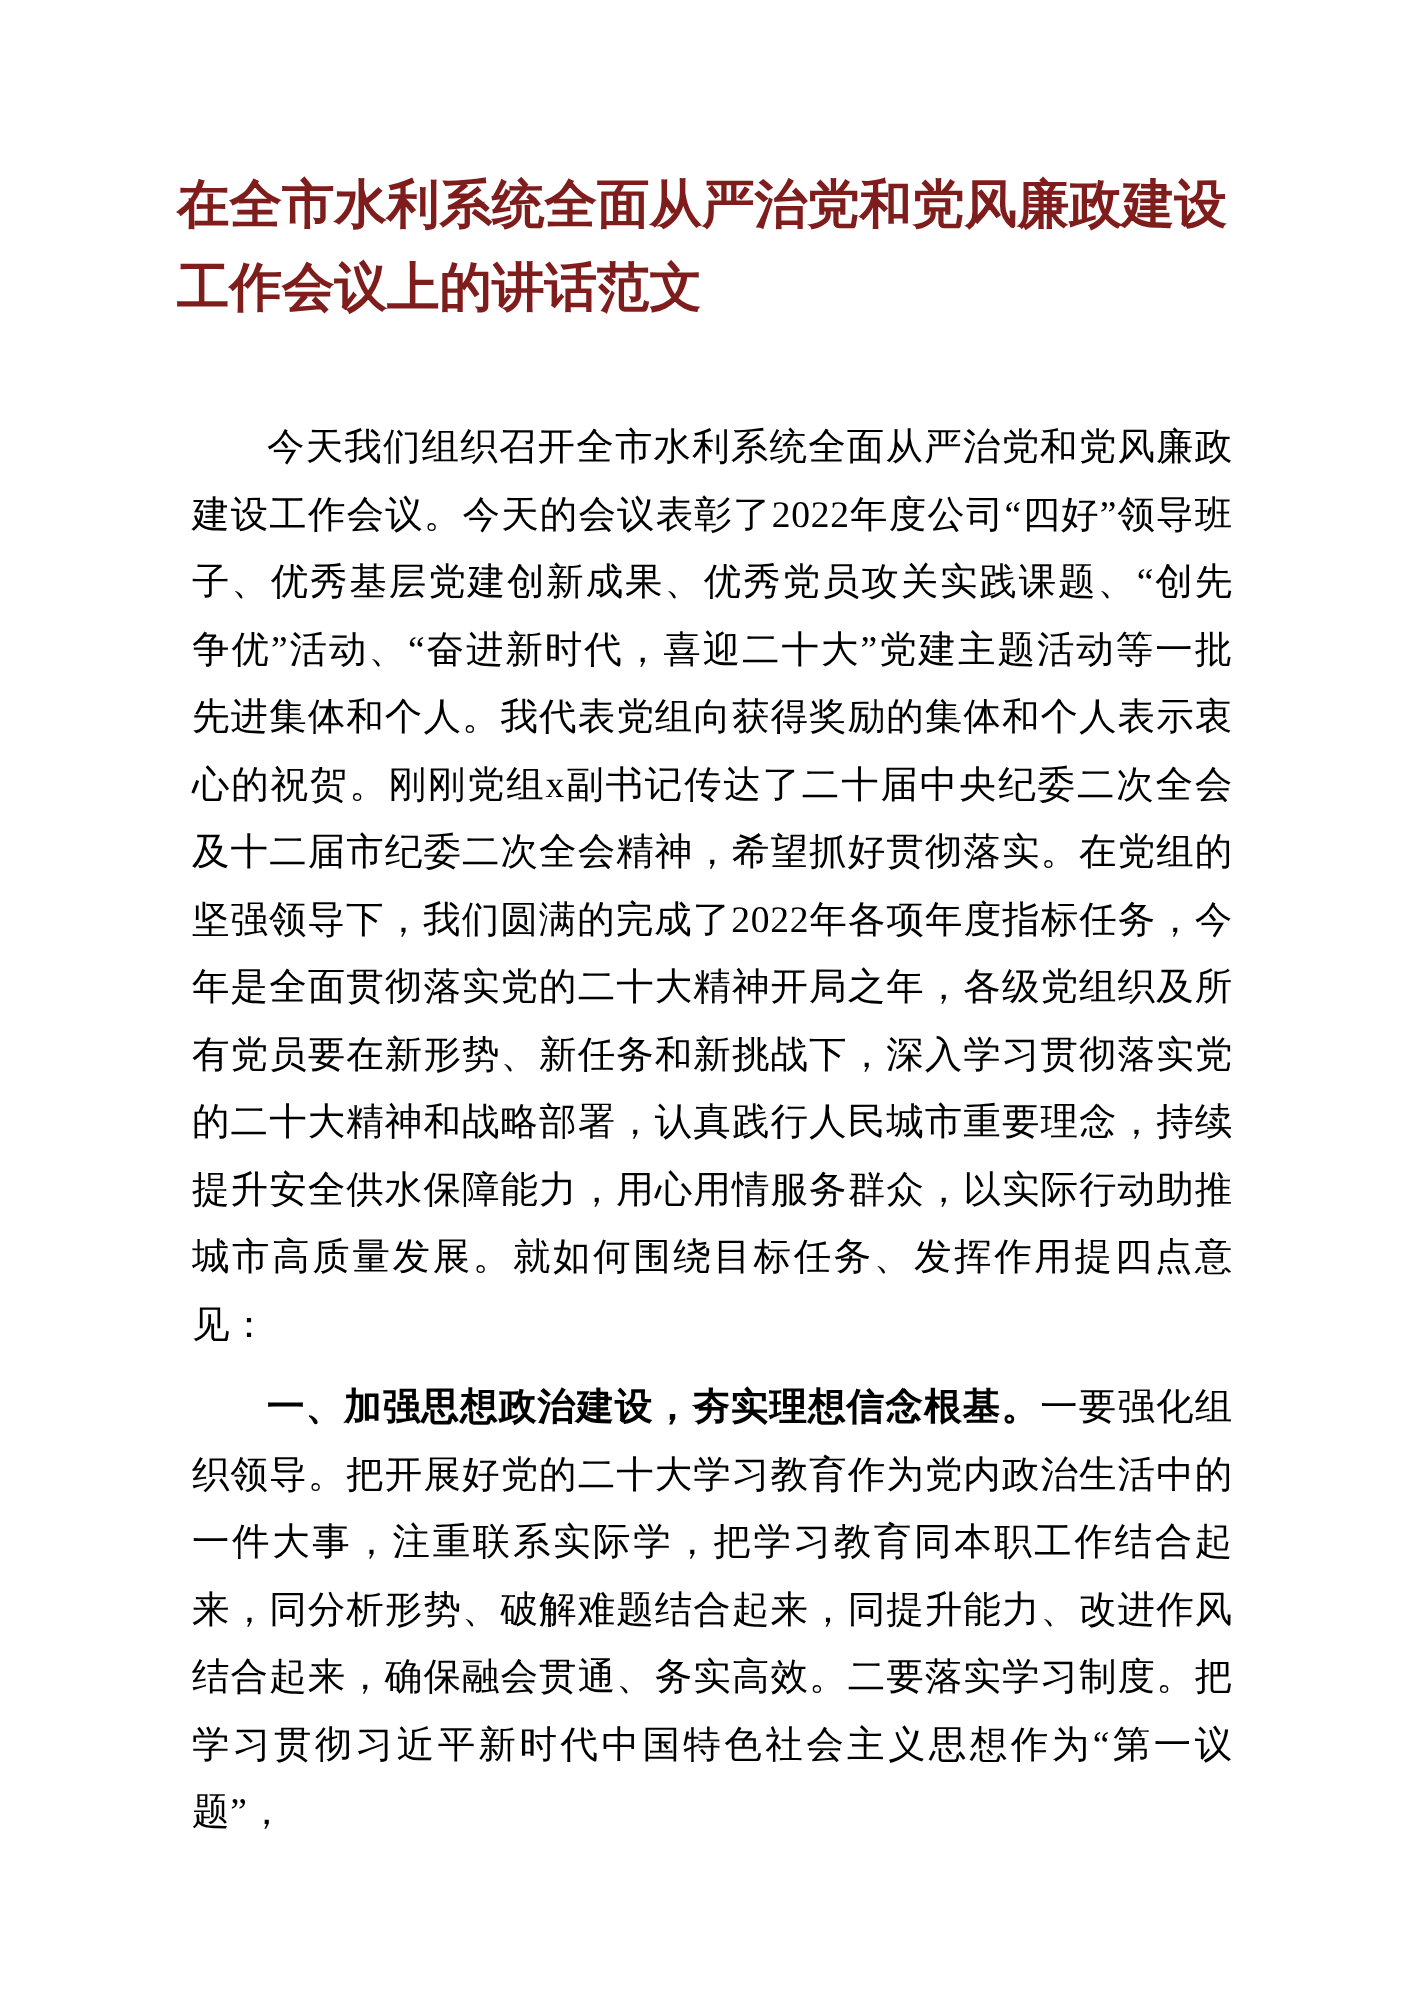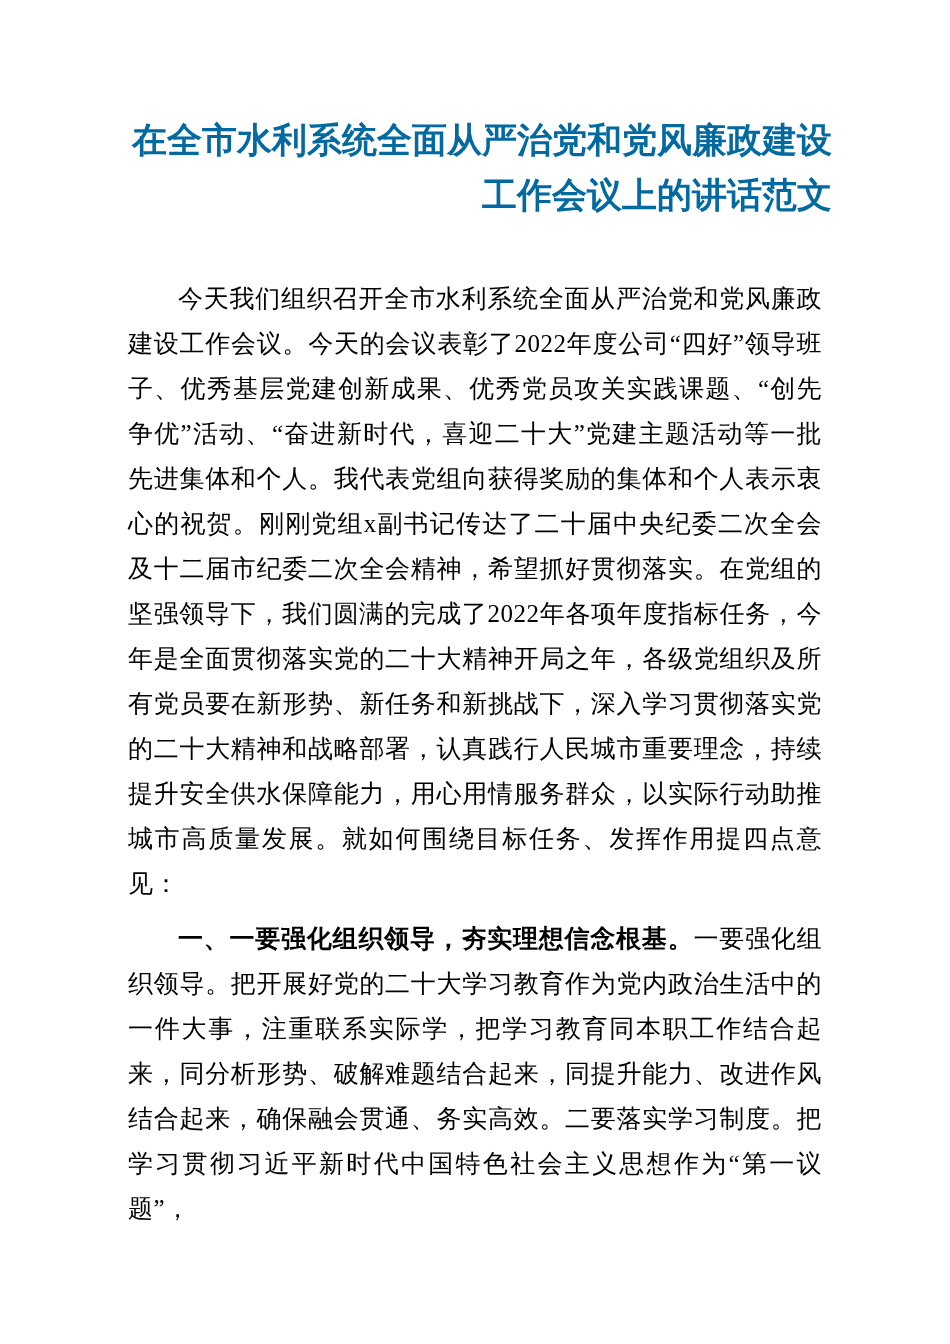--- a/index.html
+++ b/index.html
@@ -13,26 +13,26 @@
     height: 1344px;
     box-sizing: border-box;
     margin: 0 auto;
     background: #ffffff;
     color: #000000;
     padding: 112px 118px 0 118px;
     overflow: hidden;
   }
   .doc-title {
     margin: 0 0 54px 0;
-    font-family: Liberation Sans, sans-serif;
+    font-family: Liberation Mono, monospace;
     font-weight: 700;
     font-size: 35px;
     line-height: 55px;
-    text-align: right;
-    color: #0369a1;
+    text-align: left;
+    color: #7f1d1d;
   }
   .para {
     margin: 10px;
     font-family: "Liberation Serif", "DejaVu Serif", serif;
     font-size: 25px;
     line-height: 45px;
     text-align: justify;
     text-indent: 2em;
     color: #000000;
     letter-spacing: 0.5px;
@@ -47,16 +47,16 @@
 
 <div class="page">
 
   <h1 class="doc-title">在全市水利系统全面从严治党和党风廉政建设工作会议上的讲话范文</h1>
 
   <p class="para">
     <span>今天我们组织召开全市水利系统全面从严治党和党风廉政建设工作会议。今天的会议表彰了2022年度公司“四好”领导班子、优秀基层党建创新成果、优秀党员攻关实践课题、“创先争优”活动、“奋进新时代，喜迎二十大”党建主题活动等一批先进集体和个人。我代表党组向获得奖励的集体和个人表示衷心的祝贺。刚刚党组x副书记传达了二十届中央纪委二次全会及十二届市纪委二次全会精神，希望抓好贯彻落实。在党组的坚强领导下，我们圆满的完成了2022年各项年度指标任务，今年是全面贯彻落实党的二十大精神开局之年，各级党组织及所有党员要在新形势、新任务和新挑战下，深入学习贯彻落实党的二十大精神和战略部署，认真践行人民城市重要理念，持续提升安全供水保障能力，用心用情服务群众，以实际行动助推城市高质量发展。就如何围绕目标任务、发挥作用提四点意见：</span>
   </p>
 
   <p class="para">
-    <span class="para-lead">一、一要强化组织领导，夯实理想信念根基。</span><span>一要强化组织领导。把开展好党的二十大学习教育作为党内政治生活中的一件大事，注重联系实际学，把学习教育同本职工作结合起来，同分析形势、破解难题结合起来，同提升能力、改进作风结合起来，确保融会贯通、务实高效。二要落实学习制度。把学习贯彻习近平新时代中国特色社会主义思想作为“第一议题”，</span>
+    <span class="para-lead">一、加强思想政治建设，夯实理想信念根基。</span><span>一要强化组织领导。把开展好党的二十大学习教育作为党内政治生活中的一件大事，注重联系实际学，把学习教育同本职工作结合起来，同分析形势、破解难题结合起来，同提升能力、改进作风结合起来，确保融会贯通、务实高效。二要落实学习制度。把学习贯彻习近平新时代中国特色社会主义思想作为“第一议题”，</span>
   </p>
 
 </div>
 
 </body></html>

